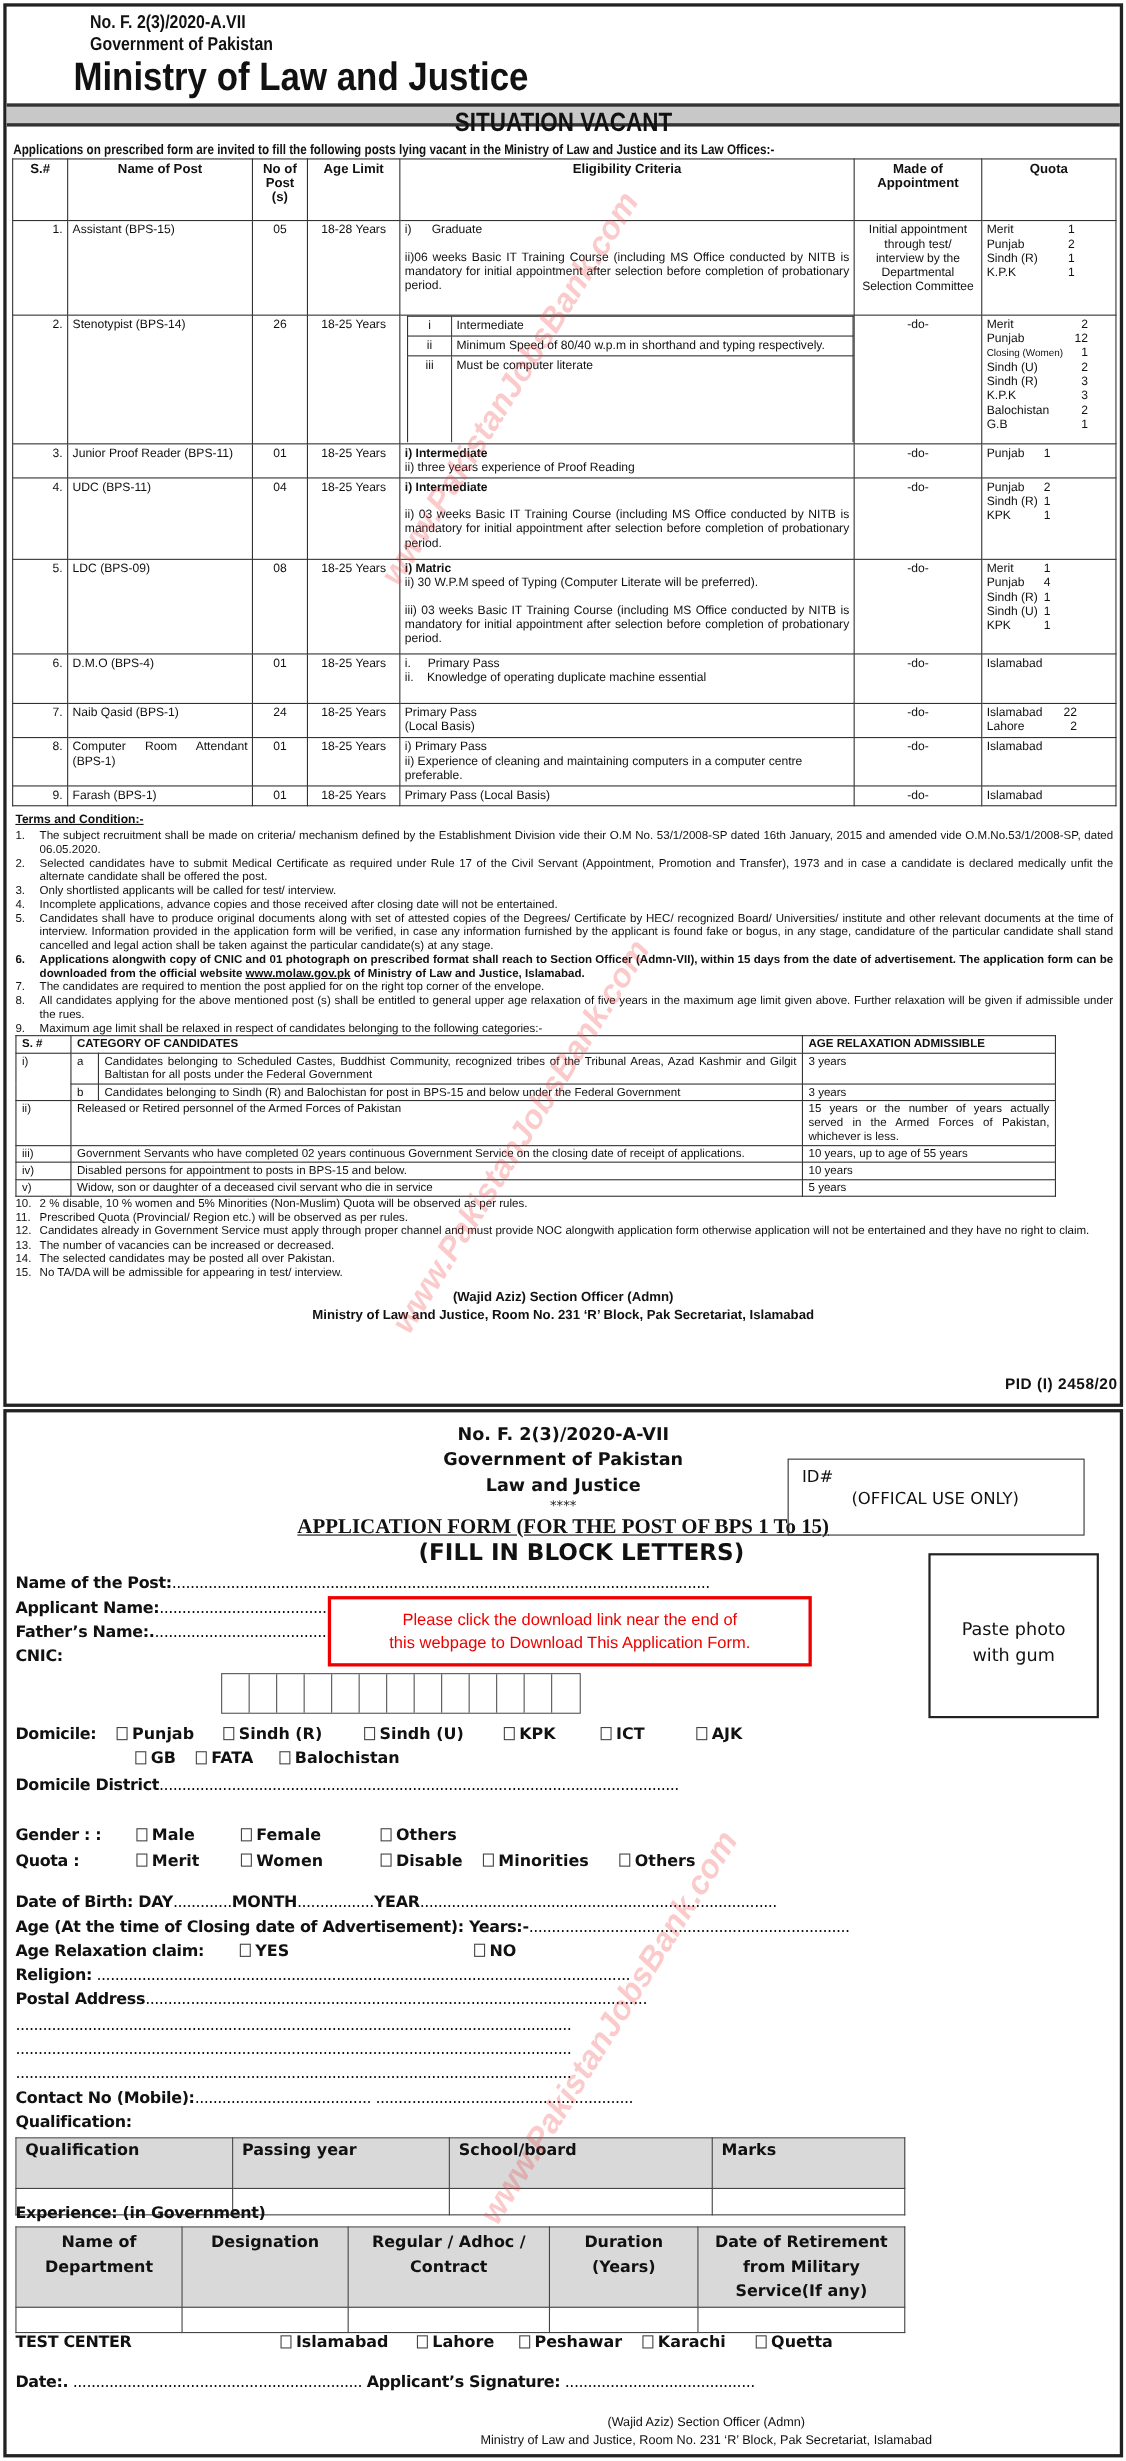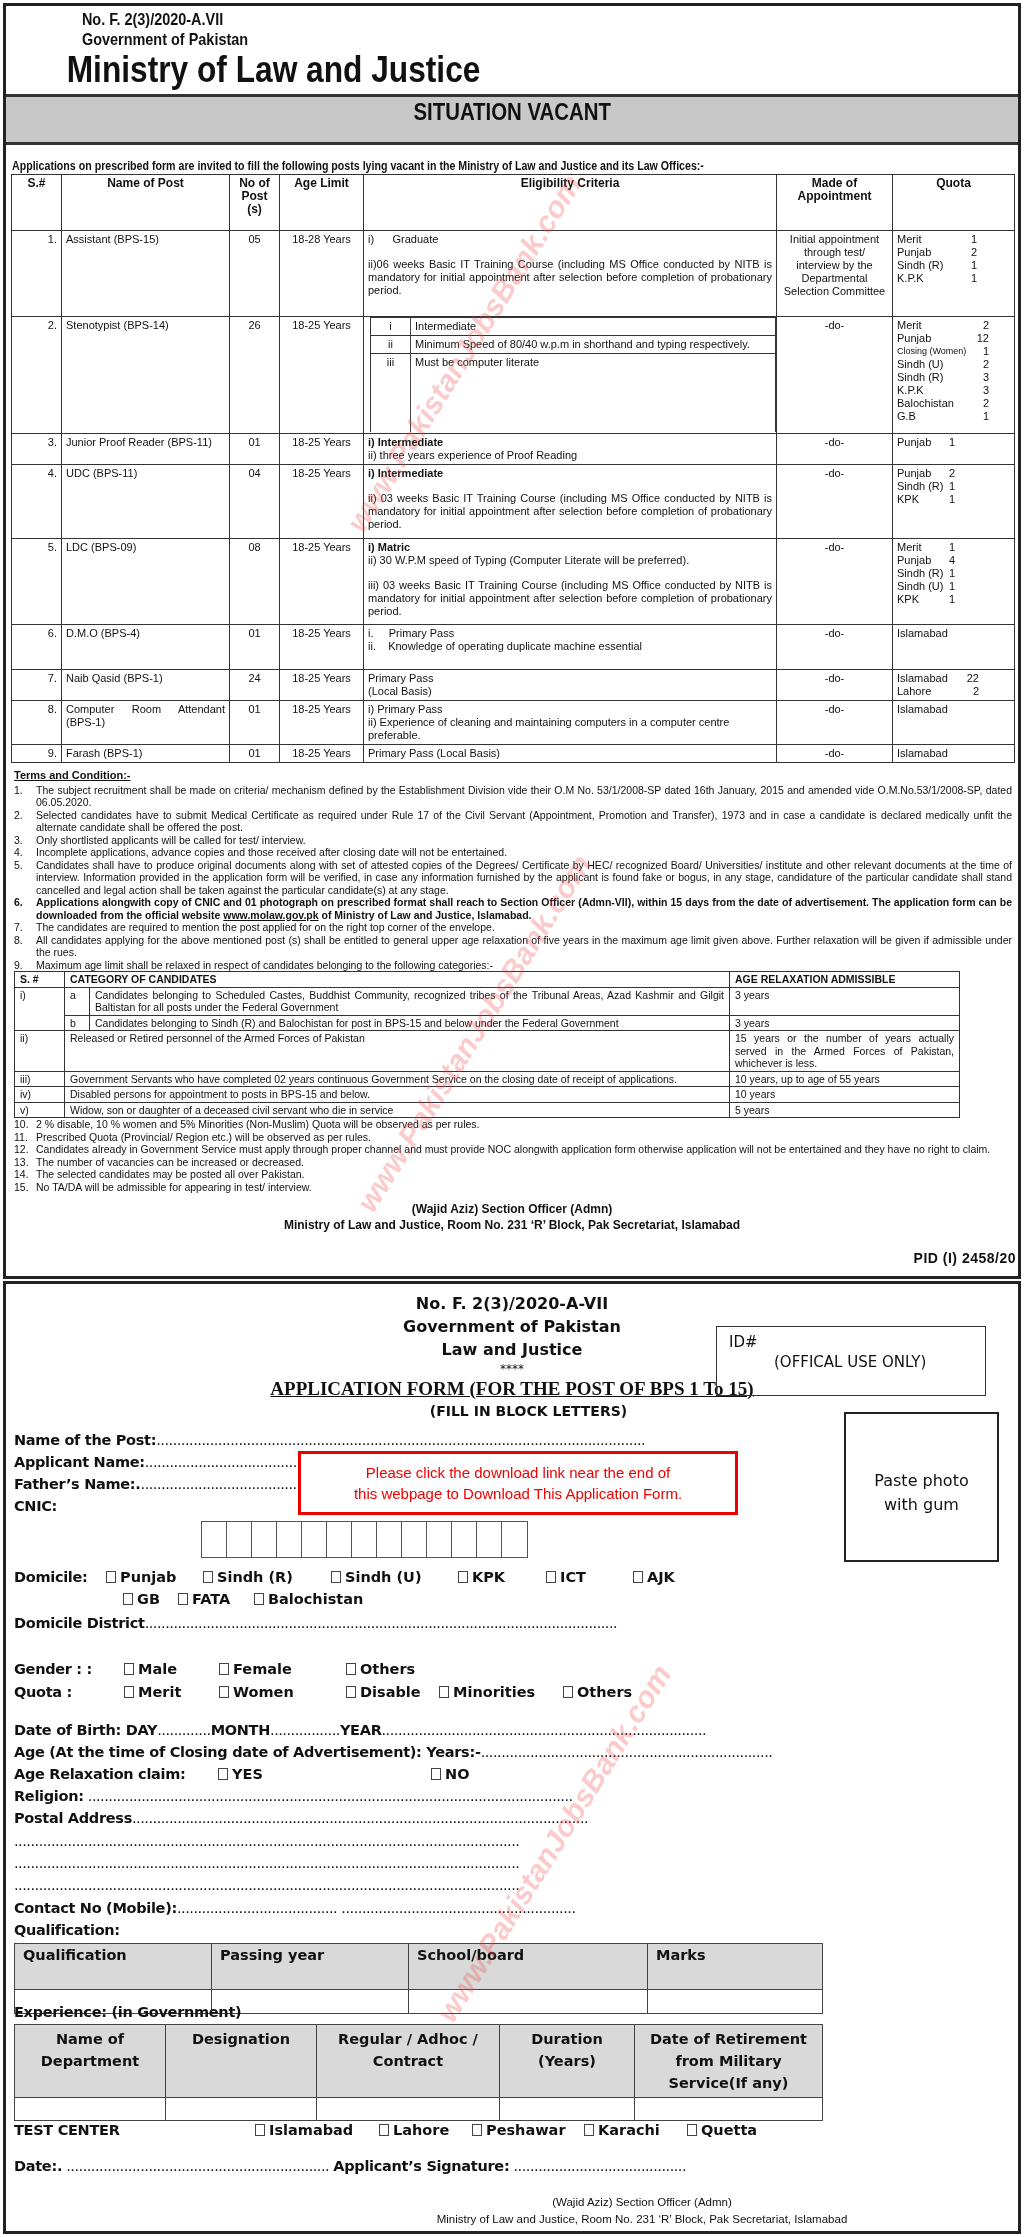--- a/index.html
+++ b/index.html
@@ -2,21 +2,21 @@
 <html><head>
 <meta charset="utf-8">
 <style>
   * { box-sizing: border-box; margin: 0; padding: 0; }
   body { width: 1024px; height: 2237px; background: #fff; font-family: "Liberation Sans", sans-serif; color: #111; position: relative; overflow: hidden; }
   .ad { position: absolute; left: 3px; top: 3px; width: 1018px; height: 1276px; border: 3px solid #222; }
   .ad-head { font-family: "Liberation Sans", sans-serif; }
   .ad-head .ref { font-size: 17px; font-weight: bold; margin-top: 4px; transform: scaleX(0.85); }
   .ad-head .gov { font-size: 17px; font-weight: bold; transform: scaleX(0.85); }
   .ad-head .ministry { font-size: 36px; font-weight: bold; transform: scaleX(0.88); line-height: 40px; margin-bottom: 4px; }
-  .banner { background: #c8c8c8; border-top: 3px solid #333; border-bottom: 3px solid #333; text-align: center; font-size: 24px; font-weight: bold; height: 51px; line-height: 30px; }
+  .banner { background: #c8c8c8; border-top: 3px solid #333; border-bottom: 3px solid #333; text-align: center; font-size: 24px; font-weight: bold; height: 21px; line-height: 30px; }
   .banner span { display: inline-block; transform: scaleX(0.85); }
   .intro { font-size: 12.5px; font-weight: bold; margin: 14px 0 1px 6px; transform: scaleX(0.85); transform-origin: left; white-space: nowrap; }
   table.posts { border-collapse: collapse; margin-left: 5px; width: 1003px; font-size: 11px; table-layout: fixed; }
   table.posts td, table.posts th { border: 1.5px solid #333; vertical-align: top; padding: 2px 4px; line-height: 13px; }
   table.posts th { font-weight: bold; font-size: 12px; text-align: center; }
   .c { text-align: center; }
   .r { text-align: right; }
   .inner { border-collapse: collapse; width: 100%; }
   .inner td { border: none; border-bottom: 1px solid #444; padding: 0 4px; }
   .inner td:first-child { border-right: 1px solid #444; width: 40px; text-align: center; }
@@ -32,21 +32,21 @@
   .term a { color: #111; text-decoration: underline; }
   table.relax { border-collapse: collapse; margin-left: 0; width: 945px; font-size: 10.5px; table-layout: fixed; }
   table.relax td, table.relax th { border: 1.5px solid #333; padding: 1px 5px; text-align: left; vertical-align: top; line-height: 12.5px; }
   table.relax th { font-weight: bold; }
   .sig { text-align: center; font-weight: bold; font-size: 12px; margin-top: 8px; line-height: 16px; }
   .pid { position: absolute; right: 8px; top: 1250px; font-weight: bold; font-size: 14px; letter-spacing: 0.5px; }
 
   .form { position: absolute; left: 3px; top: 1281px; width: 1018px; height: 953px; border: 3px solid #222; font-family: "DejaVu Sans", sans-serif; }
   .f-head { text-align: center; font-size: 16px; line-height: 23px; margin-top: 8px; }
   .f-head .title { text-decoration: underline; font-weight: bold; font-size: 19px; font-family: Liberation Serif, serif; }
-  .f-head .block { font-weight: bold; font-size: 14px; margin-left: 33px; }
+  .f-head .block { font-weight: bold; font-size: 21px; margin-left: 33px; }
   .idbox { position: absolute; left: 710px; top: 42px; width: 270px; height: 70px; border: 1.5px solid #333; font-size: 15px; padding: 6px 12px; }
   .idbox .lbl { display: block; }
   .idbox .note { display: block; margin-left: 45px; margin-top: 2px; }
   .photo { position: absolute; left: 838px; top: 128px; width: 155px; height: 150px; border: 2px solid #222; text-align: center; font-size: 16px; padding-top: 55px; line-height: 24px; }
   .fl { position: absolute; left: 8px; font-size: 14.5px; font-weight: bold; white-space: nowrap; letter-spacing: -0.3px; }
   .dots { font-weight: normal; letter-spacing: -0.5px; }
   .notice { position: absolute; left: 292px; top: 167px; width: 440px; height: 64px; border: 3px solid #e00; background: #fff; color: #e00; font-size: 15px; text-align: center; line-height: 21px; padding-top: 8px; font-family: "Liberation Sans", sans-serif; }
   .cnic { position: absolute; left: 195px; top: 237px; display: flex; border: 1px solid #555; }
   .cnic div { width: 25px; height: 35px; border-right: 1px solid #555; }
   .cnic div:last-child { border-right: none; }

